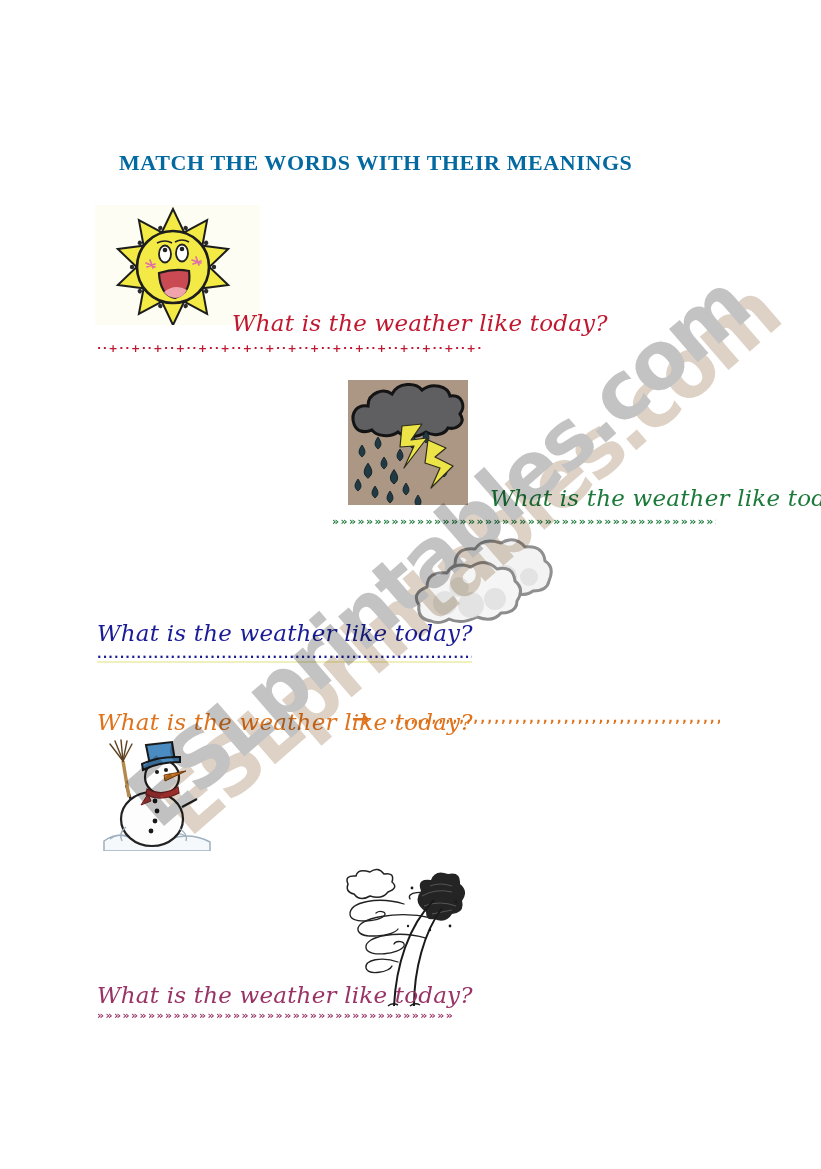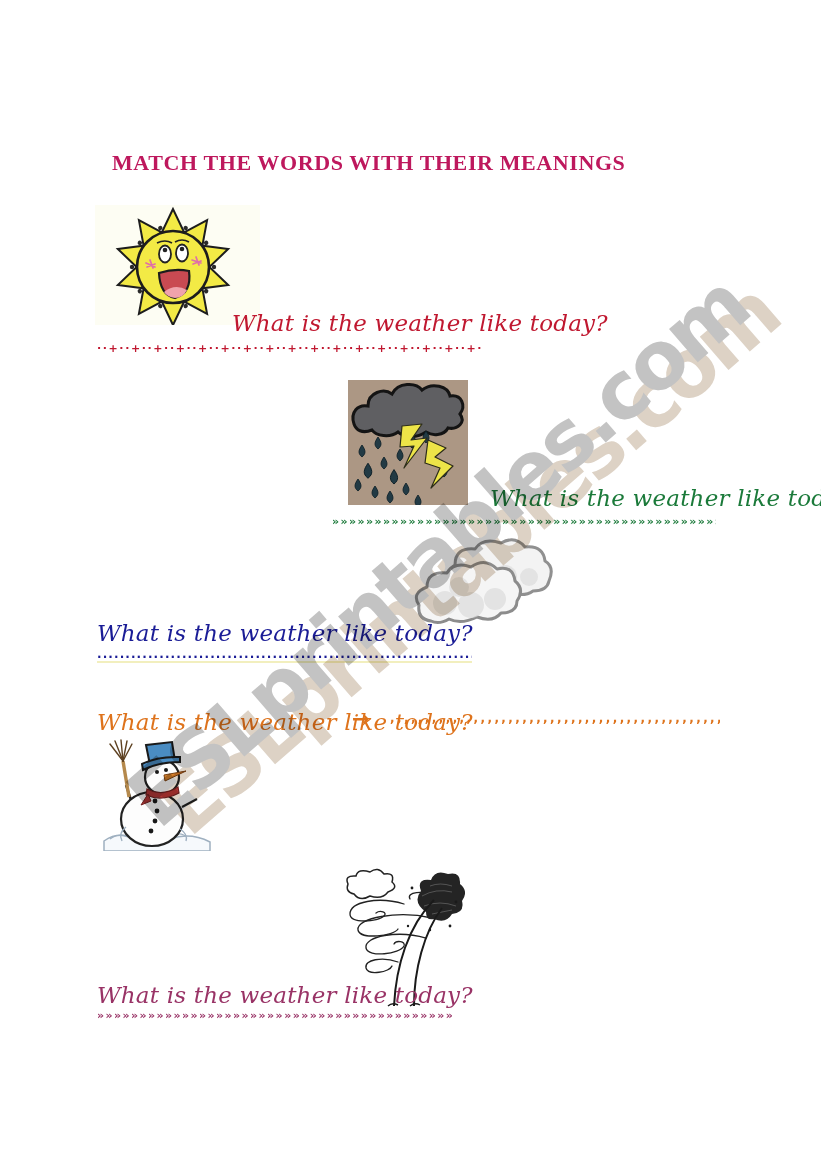--- a/index.html
+++ b/index.html
@@ -35,21 +35,21 @@
     text-shadow:18px 26px 0 #ddd2c5;
     mix-blend-mode:multiply;pointer-events:none;
   }
   svg{display:block;}
 </style>
 </head>
 <body>
 
 <div id="page">
 
-  <div class="abs worksheet-title" style="left: 112px; top: 150px; color: #be185d;">MATCH THE WORDS WITH THEIR MEANINGS</div>
+  <div class="abs worksheet-title" style="left: 119px; top: 150px; color: #0369a1;">MATCH THE WORDS WITH THEIR MEANINGS</div>
 
   <div class="abs" style="left:95px;top:205px;">
     <svg width="165" height="120" viewBox="0 0 165 120">
       <rect x="0" y="0" width="165" height="120" fill="#fdfdf3"></rect>
       <g fill="#f3ea45" stroke="#1d1d1d" stroke-width="2">
         <polygon points="78,4 67,27 89,27"></polygon>
         <polygon points="78,4 67,27 89,27" transform="rotate(36 78 62)"></polygon>
         <polygon points="78,4 67,27 89,27" transform="rotate(72 78 62)"></polygon>
         <polygon points="78,4 67,27 89,27" transform="rotate(108 78 62)"></polygon>
         <polygon points="78,4 67,27 89,27" transform="rotate(144 78 62)"></polygon>

